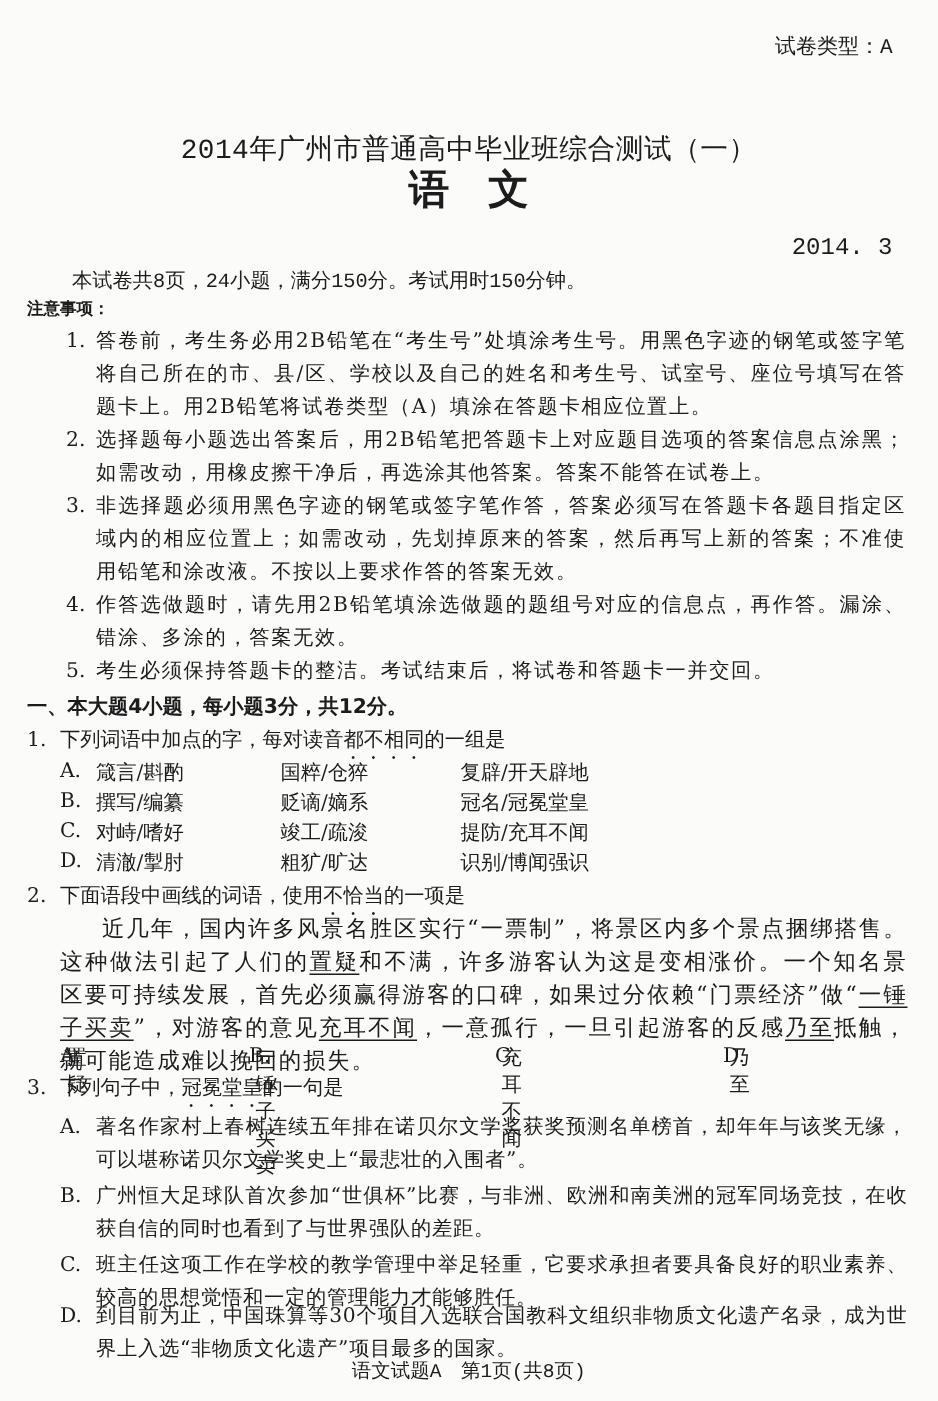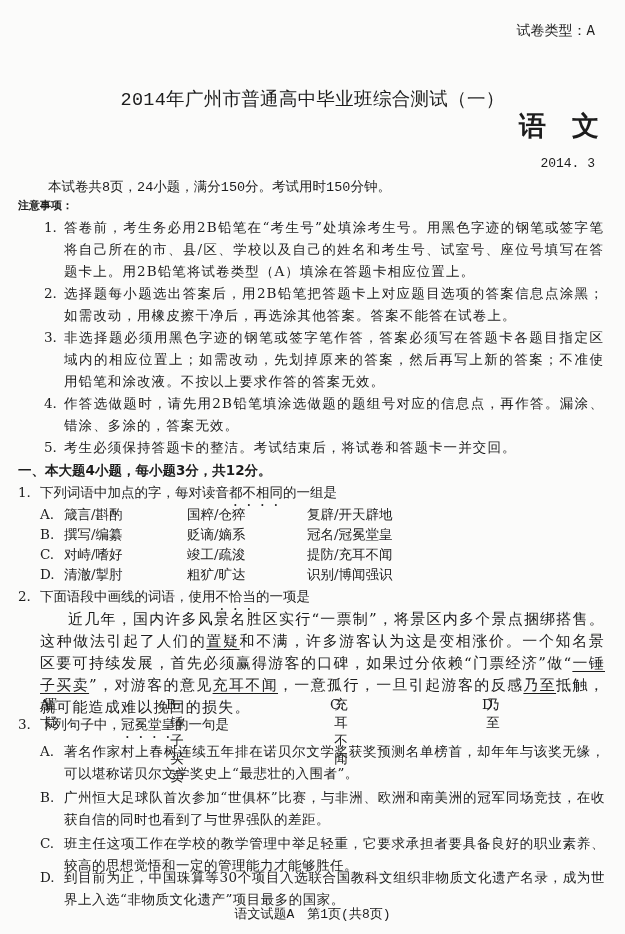--- a/index.html
+++ b/index.html
@@ -6,22 +6,22 @@
   body {
     width:625px; height:934px; overflow:hidden;
     background:#fbfbfa;
     font-family:"DejaVu Serif", "Liberation Serif", serif;
     color:#1c1c1c;
     position:relative;
   }
   .abs { position:absolute; white-space:nowrap;font-family:Liberation Mono, monospace; }
   .exam-type { right:30px; top:22px; font-size:14px; }
   .title { left:0; width:625px; top:58px; text-align:center; font-size:18.5px; letter-spacing:0.3px;margin-top:28px; }
-  .subject { left:0; width:625px; top:108px; text-align:right; font-size:27px; font-weight:bold; font-family:"DejaVu Sans", sans-serif; letter-spacing:26px; text-indent:26px; }
-  .date { right:30px; top:156px; font-size:13px; }
+  .subject { left:0; width:625px; top:108px; text-align:center; font-size:27px; font-weight:bold; font-family:"DejaVu Sans", sans-serif; letter-spacing:26px; text-indent:26px; }
+  .date { right:30px; top:156px; font-size:16px; }
   .intro { left:48px; top:178px; font-size:13.5px;text-align:right; }
   .notice-title { left:18px; top:198px; font-size:11px; font-weight:bold; font-family:"DejaVu Sans", sans-serif; }
   .notice-item { position:absolute; left:44px; width:560px; font-size:13.5px; line-height:22px; }
   .notice-item .num { position:absolute; left:0; top:0; }
   .notice-item .txt { margin-left:20px; letter-spacing:1.1px; white-space:normal; text-align:justify; }
   .section-head { left:18px; top:462px; font-size:13.5px; font-weight:bold; font-family:"DejaVu Sans", sans-serif; }
   .q { position:absolute; left:18px; font-size:13.5px; }
   .q .num { display:inline-block; width:22px; }
   .opt-row { position:absolute; left:40px; font-size:13.5px; width:560px; height:20px; }
   .opt-row span { position:absolute; top:0; }

